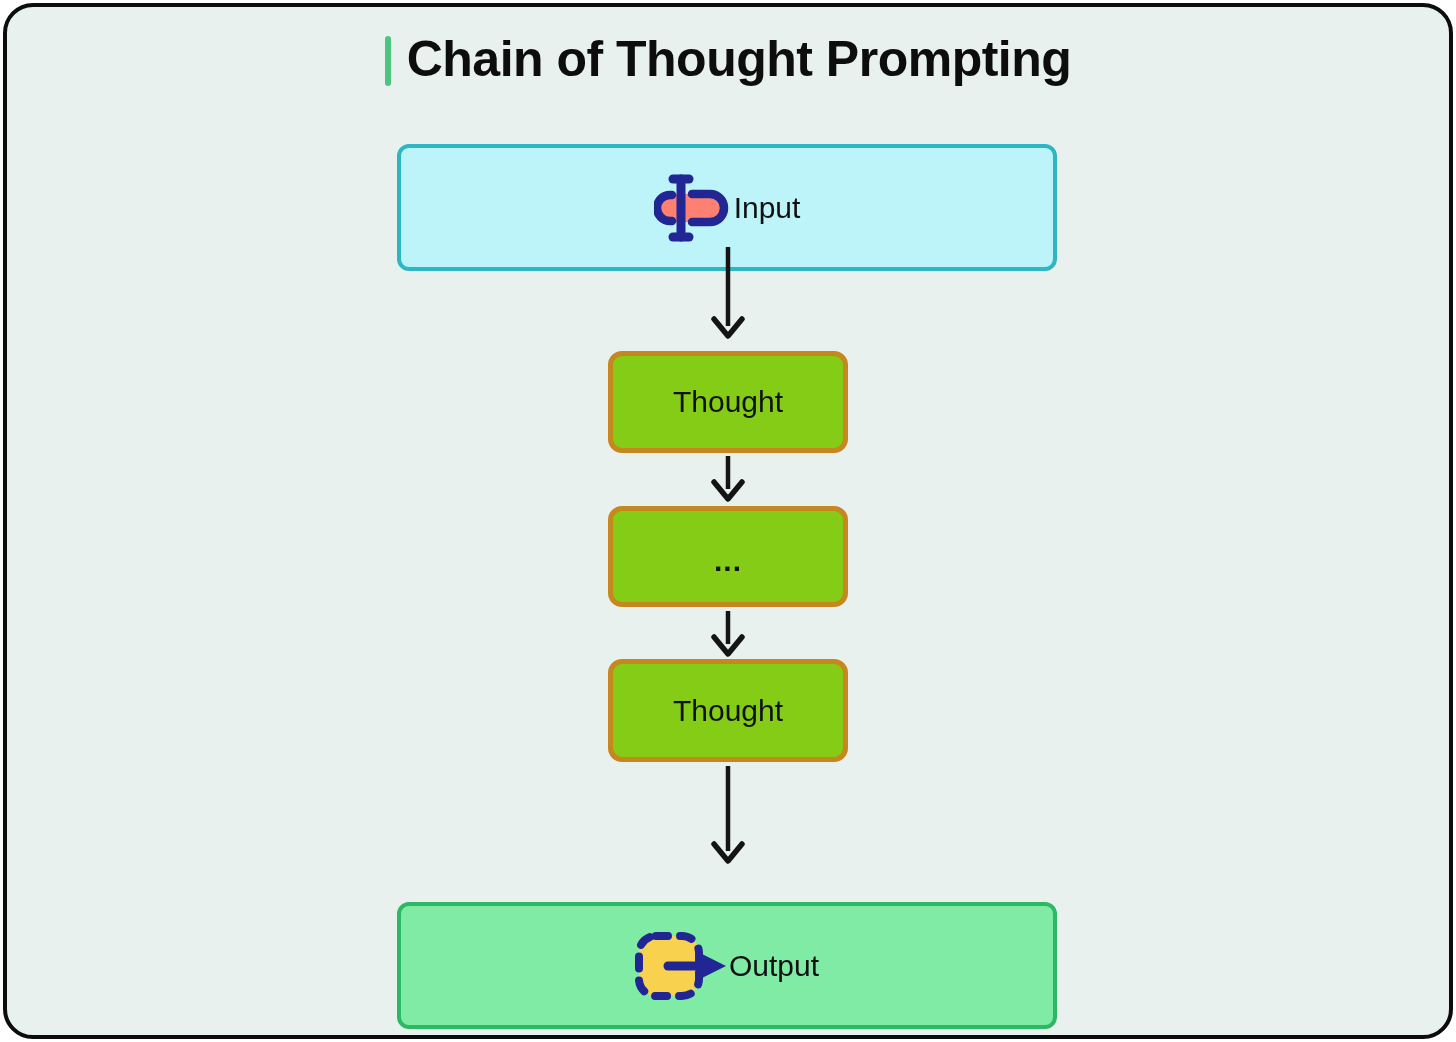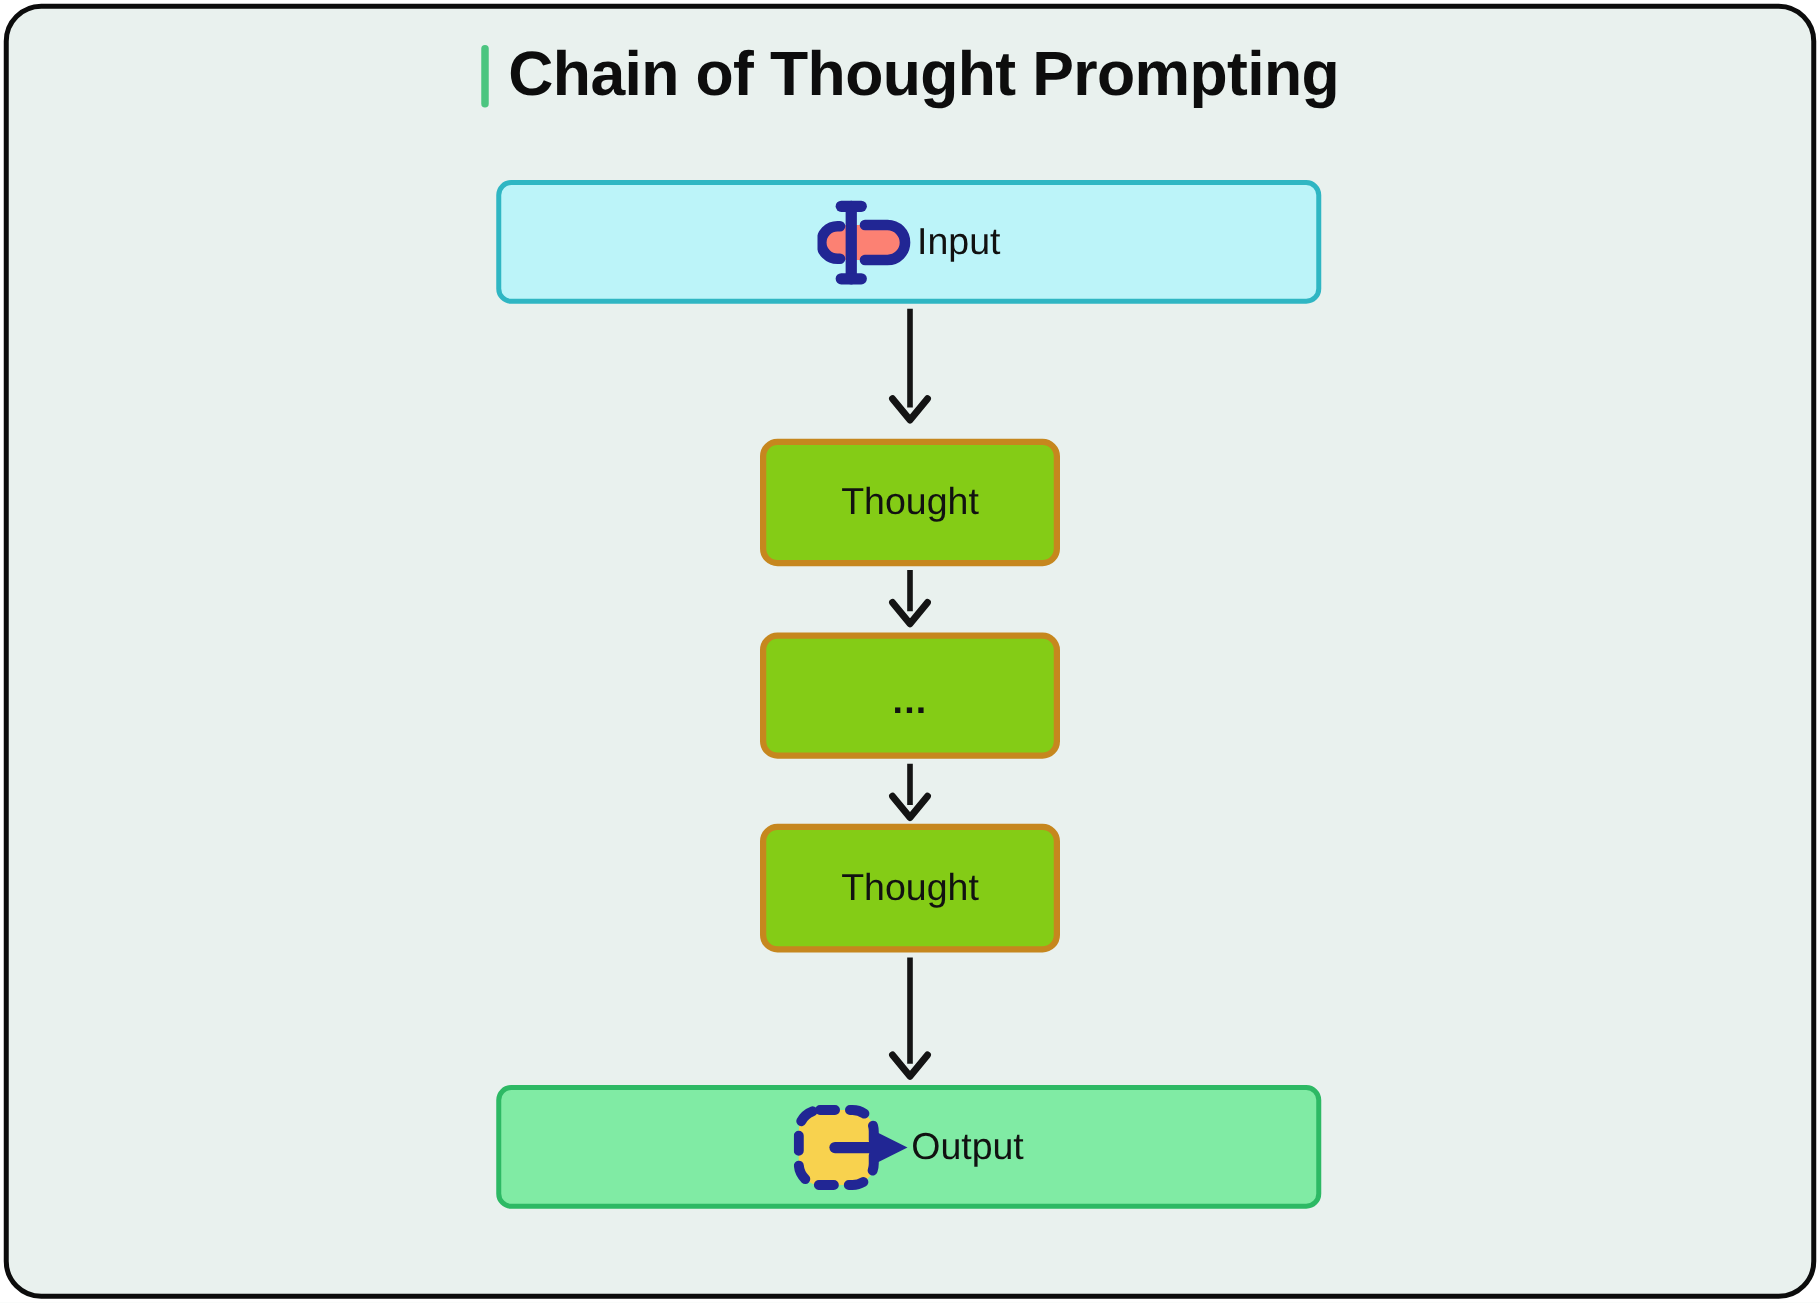--- a/index.html
+++ b/index.html
@@ -54,30 +54,30 @@
     position: absolute;
     box-sizing: border-box;
     display: flex;
     align-items: center;
     justify-content: center;
     color: #111111;
   }
   .node-io {
     left: 397px;
     width: 660px;
-    height: 99px;
+    height: 127px;
     border-radius: 12px;
   }
   .node-input {
     top: 144px;
     background: #bcf4f9;
     border: 4px solid #2fb6c3;
   }
   .node-output {
-    top: 868px;
+    top: 902px;
     background: #80eba4;
     border: 4px solid #2db964;
   }
   .node-thought {
     left: 608px;
     width: 240px;
     border-radius: 14px;
     background: #84cc16;
     border: 5px solid #c6871e;
   }

